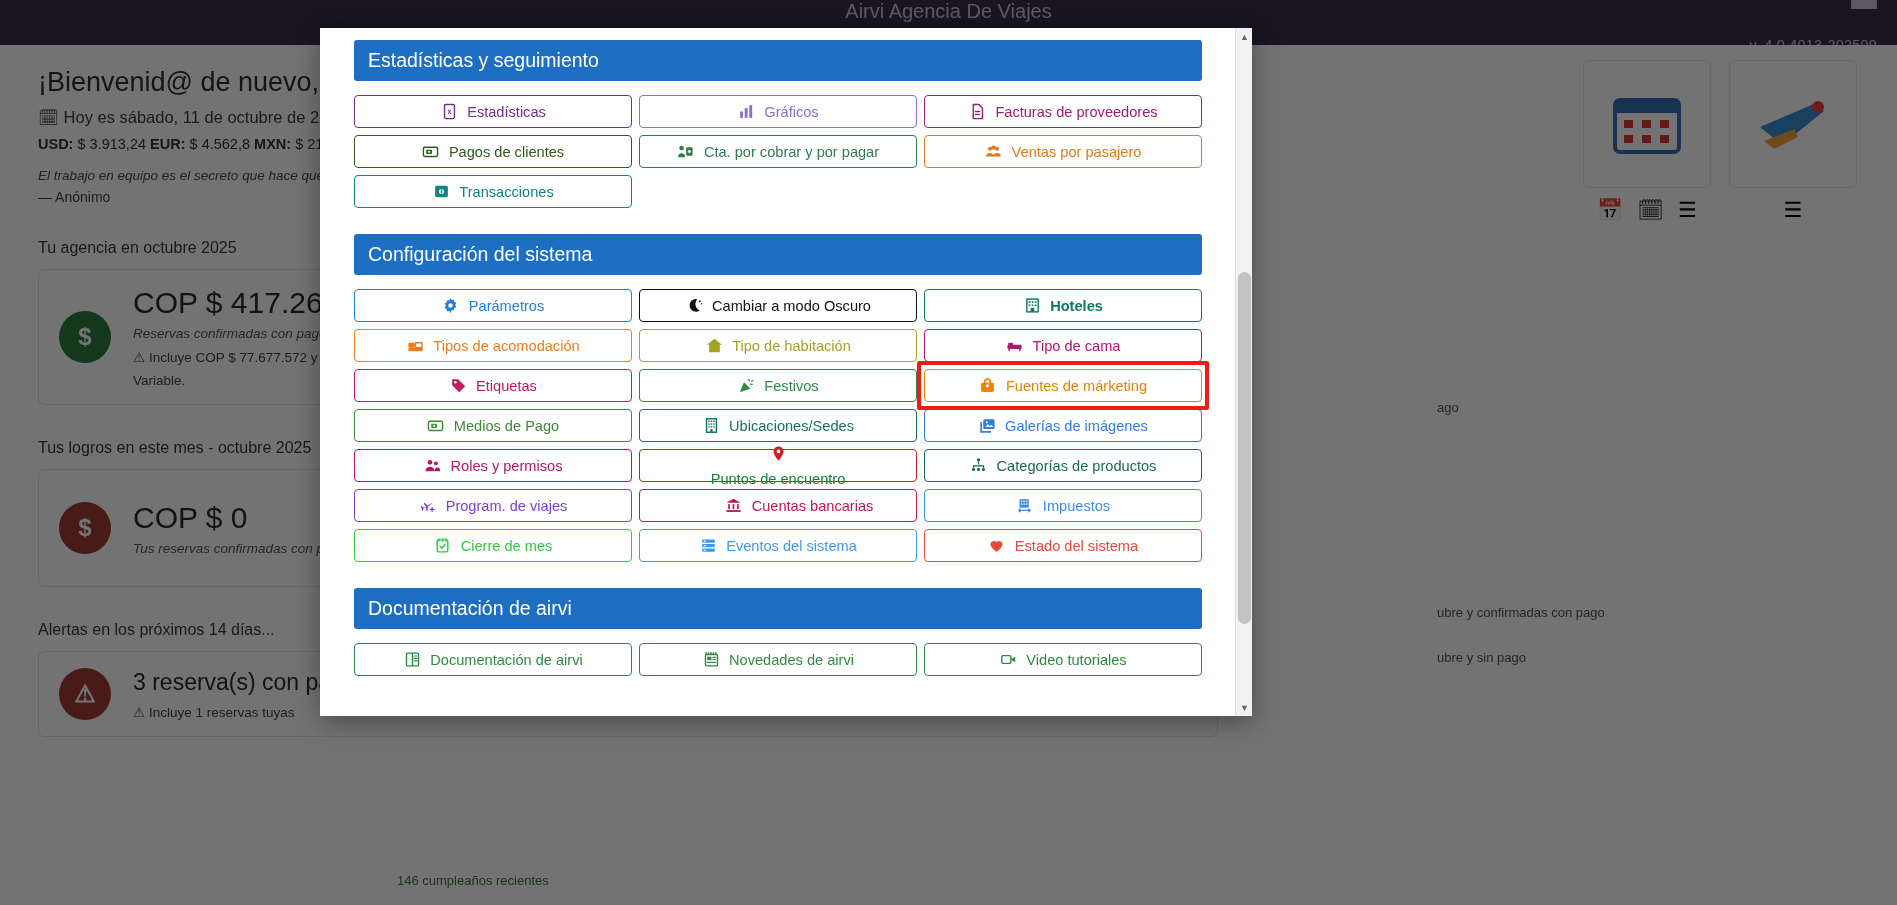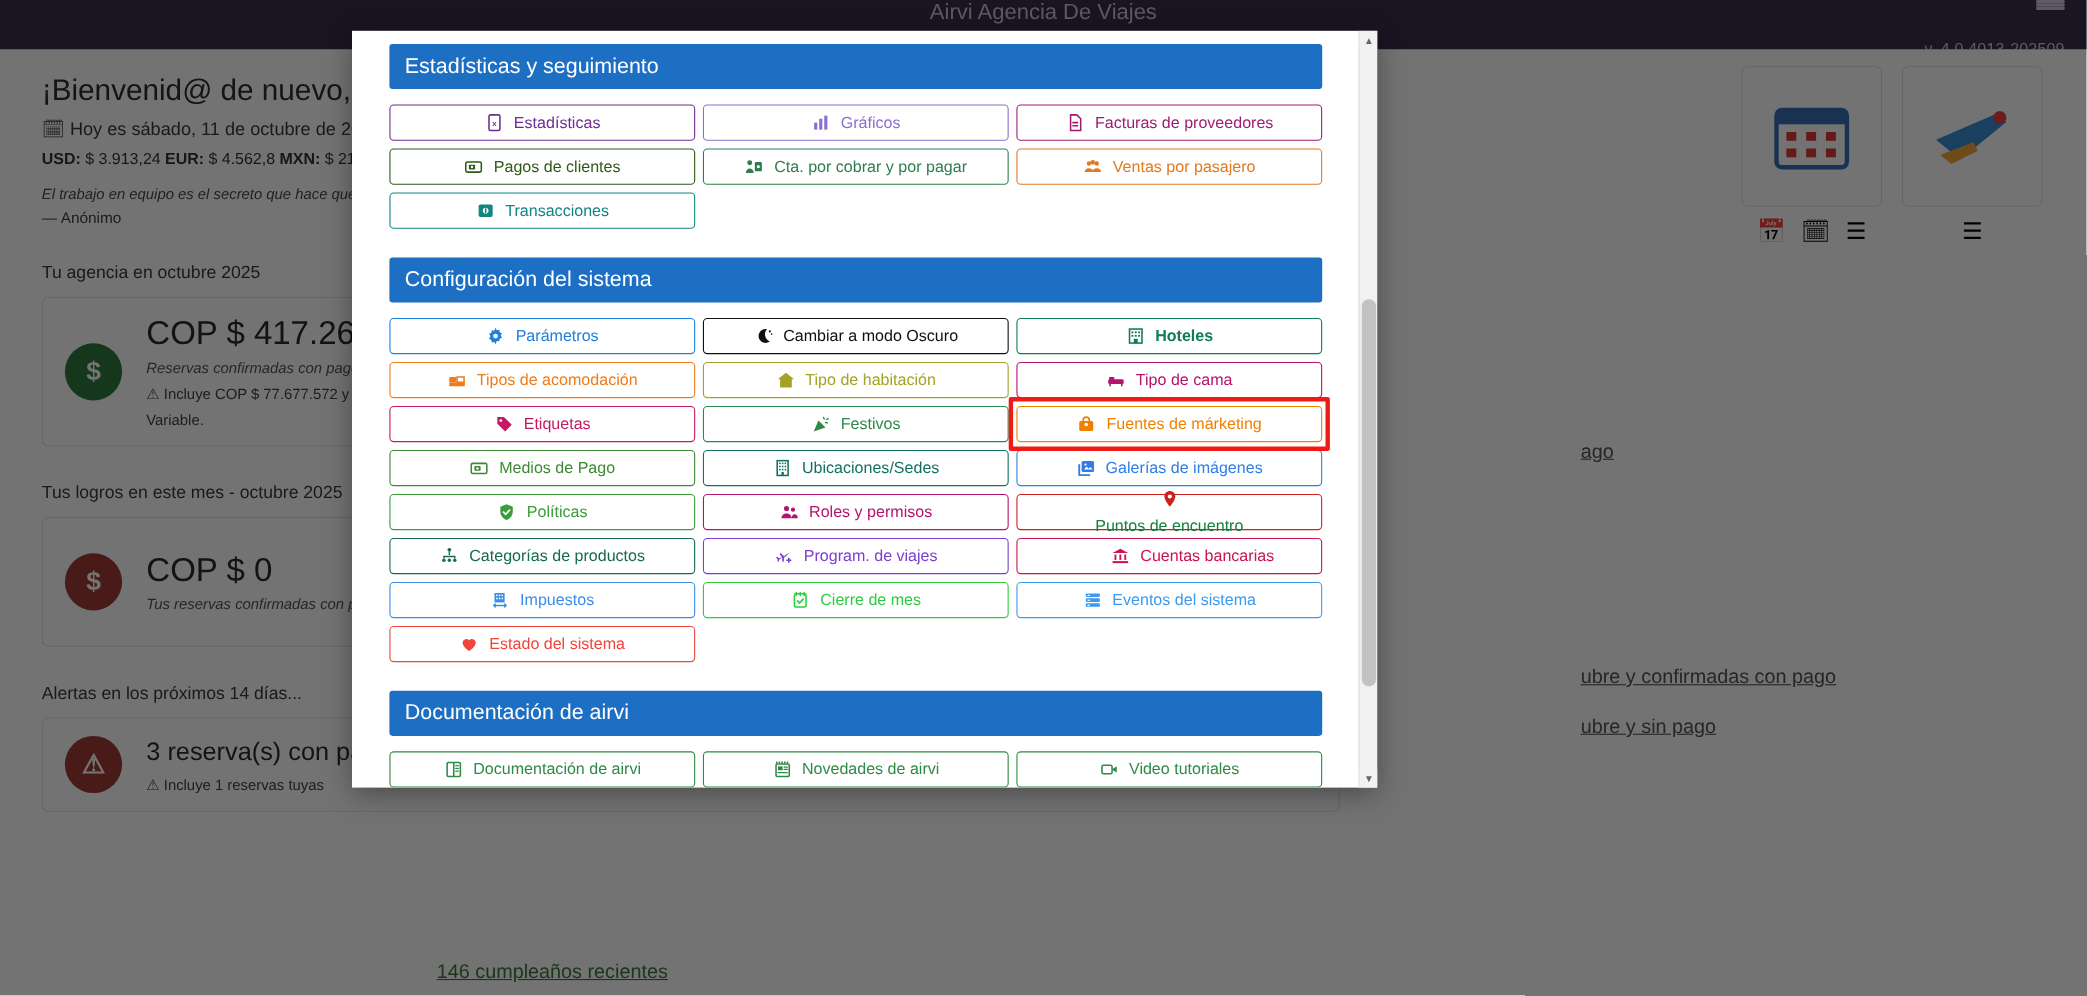--- a/index.html
+++ b/index.html
@@ -58,21 +58,21 @@
   .alert-title { font-size: 23px; color: #2b2b2b; }
 
   
   .right-cards { position: absolute; top: 60px; right: 40px; display: flex; gap: 18px; }
   .rc { width: 128px; height: 128px; border: 1px solid #e4e4e4; border-radius: 6px;
         display: flex; align-items: center; justify-content: center; background:#fff; }
   .rc-icons { position: absolute; top: 198px; right: 40px; display: flex; gap: 18px; }
   .rc-ico-group { width: 128px; display: flex; justify-content: center; gap: 14px; }
   .mini { font-size: 21px; }
 
-  .bg-right-text { position: absolute; right: 40px; width: 420px; font-size: 18px; color:#555;text-decoration:underline; }
+  .bg-right-text { position: absolute; right: 40px; width: 420px; font-size: 13px; color:#555; }
 
   
   #overlay { position: absolute; inset: 0; background: rgba(0,0,0,.55); }
 
   
   #modal {
     position: absolute; left: 320px; top: 28px;
     width: 932px; height: 688px;
     background: #ffffff;
     box-shadow: 0 6px 24px rgba(0,0,0,.35);
@@ -450,29 +450,20 @@
             <span class="ico">
               <svg viewBox="0 0 24 24" fill="none" xmlns="http://www.w3.org/2000/svg">
                 <rect x="6" y="3" width="16" height="14" rx="2" fill="#2f7ee6"></rect>
                 <path d="M9 14l3.5-4 2.5 3 2-2.2 3.5 3.2z" fill="#fff"></path>
                 <circle cx="11" cy="7.5" r="1.4" fill="#fff"></circle>
                 <path d="M3 7v14h14" stroke="#2f7ee6" stroke-width="2.4" fill="none" stroke-linejoin="round"></path>
               </svg>
             </span>
             <span>Galerías de imágenes</span>
           </div>
-          <div class="tile" style="border-color: rgb(58, 157, 58); color: rgb(58, 157, 58);">
-            <span class="ico">
-              <svg viewBox="0 0 24 24" fill="none" xmlns="http://www.w3.org/2000/svg">
-                <path d="M12 2l8 3.2v6c0 5-3.4 9.5-8 11-4.6-1.5-8-6-8-11v-6z" fill="#3a9d3a"></path>
-                <path d="M8.2 12.2l2.6 2.6 5-5.2" stroke="#fff" stroke-width="2.2" fill="none" stroke-linecap="round"></path>
-              </svg>
-            </span>
-            <span>Políticas</span>
-          </div>
           <div class="tile" style="border-color: rgb(181, 20, 108); color: rgb(181, 20, 108);">
             <span class="ico">
               <svg viewBox="0 0 24 24" fill="none" xmlns="http://www.w3.org/2000/svg">
                 <circle cx="8.5" cy="7.5" r="3.3" fill="#b5146c"></circle>
                 <circle cx="16.8" cy="9" r="2.7" fill="#b5146c"></circle>
                 <path d="M2 20c0-3.6 2.9-6.2 6.5-6.2S15 16.4 15 20z" fill="#b5146c"></path>
                 <path d="M15 20c0-3 1.4-5.2 4-5.2S23 17 23 20z" fill="#b5146c"></path>
               </svg>
             </span>
             <span>Roles y permisos</span>

